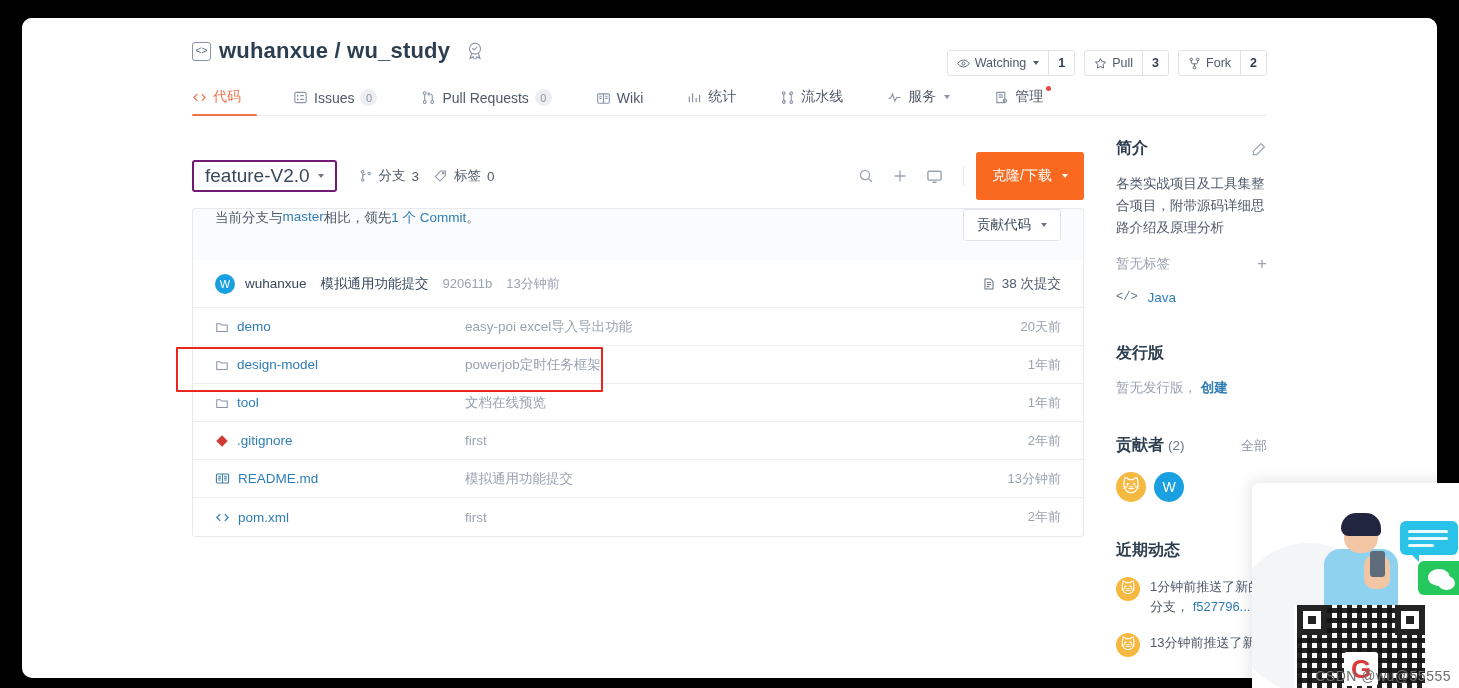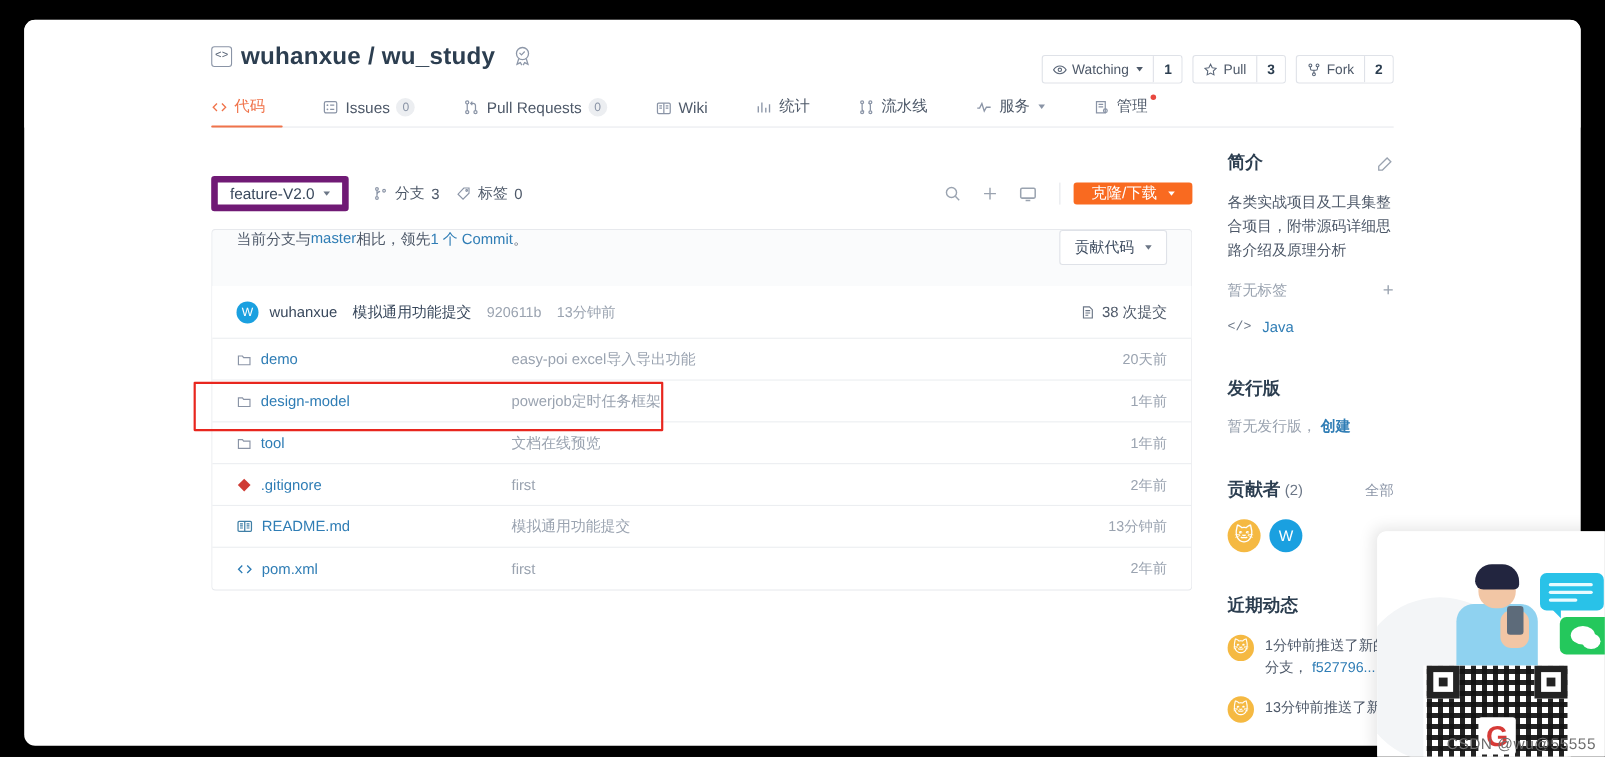--- a/index.html
+++ b/index.html
@@ -144,42 +144,42 @@
     font-size: 14px; color: #2a7f96;
   }
   .license-alert b { font-weight: bold; color: #1a6c85; }
 
   
   .branch-bar {
     display: flex; align-items: center; margin-top: 22px; height: 32px;
   }
   .branch-select {
     display: flex; align-items: center; gap: 6px;
-    border: 6px solid #701a75; border-radius: 3px;
+    border: 2px solid #701a75; border-radius: 3px;
     height: 32px; padding: 0 11px;
-    font-size: 14px; color: #39485c; background: #fff;
+    font-size: 19px; color: #39485c; background: #fff;
     white-space: nowrap;
   }
   .branch-meta {
     display: flex; align-items: center; gap: 7px;
     margin-left: 22px; font-size: 13.5px; color: #4e5969;
   }
   .branch-meta .grp { display: flex; align-items: center; gap: 6px; }
   .branch-meta .ico { color: #8a94a6; display: inline-flex; }
   .toolbar-right {
     margin-left: auto; display: flex; align-items: center; gap: 0;
   }
   .icon-btn {
     width: 34px; height: 30px; display: flex; align-items: center; justify-content: center;
     color: #9aa3b0; cursor: pointer;
   }
   .tb-sep { width: 1px; height: 20px; background: #e4e7ec; margin: 0 12px; }
   .btn-primary {
     display: flex; align-items: center; gap: 8px;
-    height: 20px; padding: 0 16px;
+    height: 48px; padding: 0 16px;
     background: #f96a20; color: #fff; border-radius: 3px;
     font-size: 14px; white-space: nowrap; cursor: pointer;
   }
 
   
   .compare-bar {
     margin-top: 16px;
     border: 1px solid #e7e9ed; border-bottom: none;
     border-radius: 4px 4px 0 0;
     background: #fafbfc;

